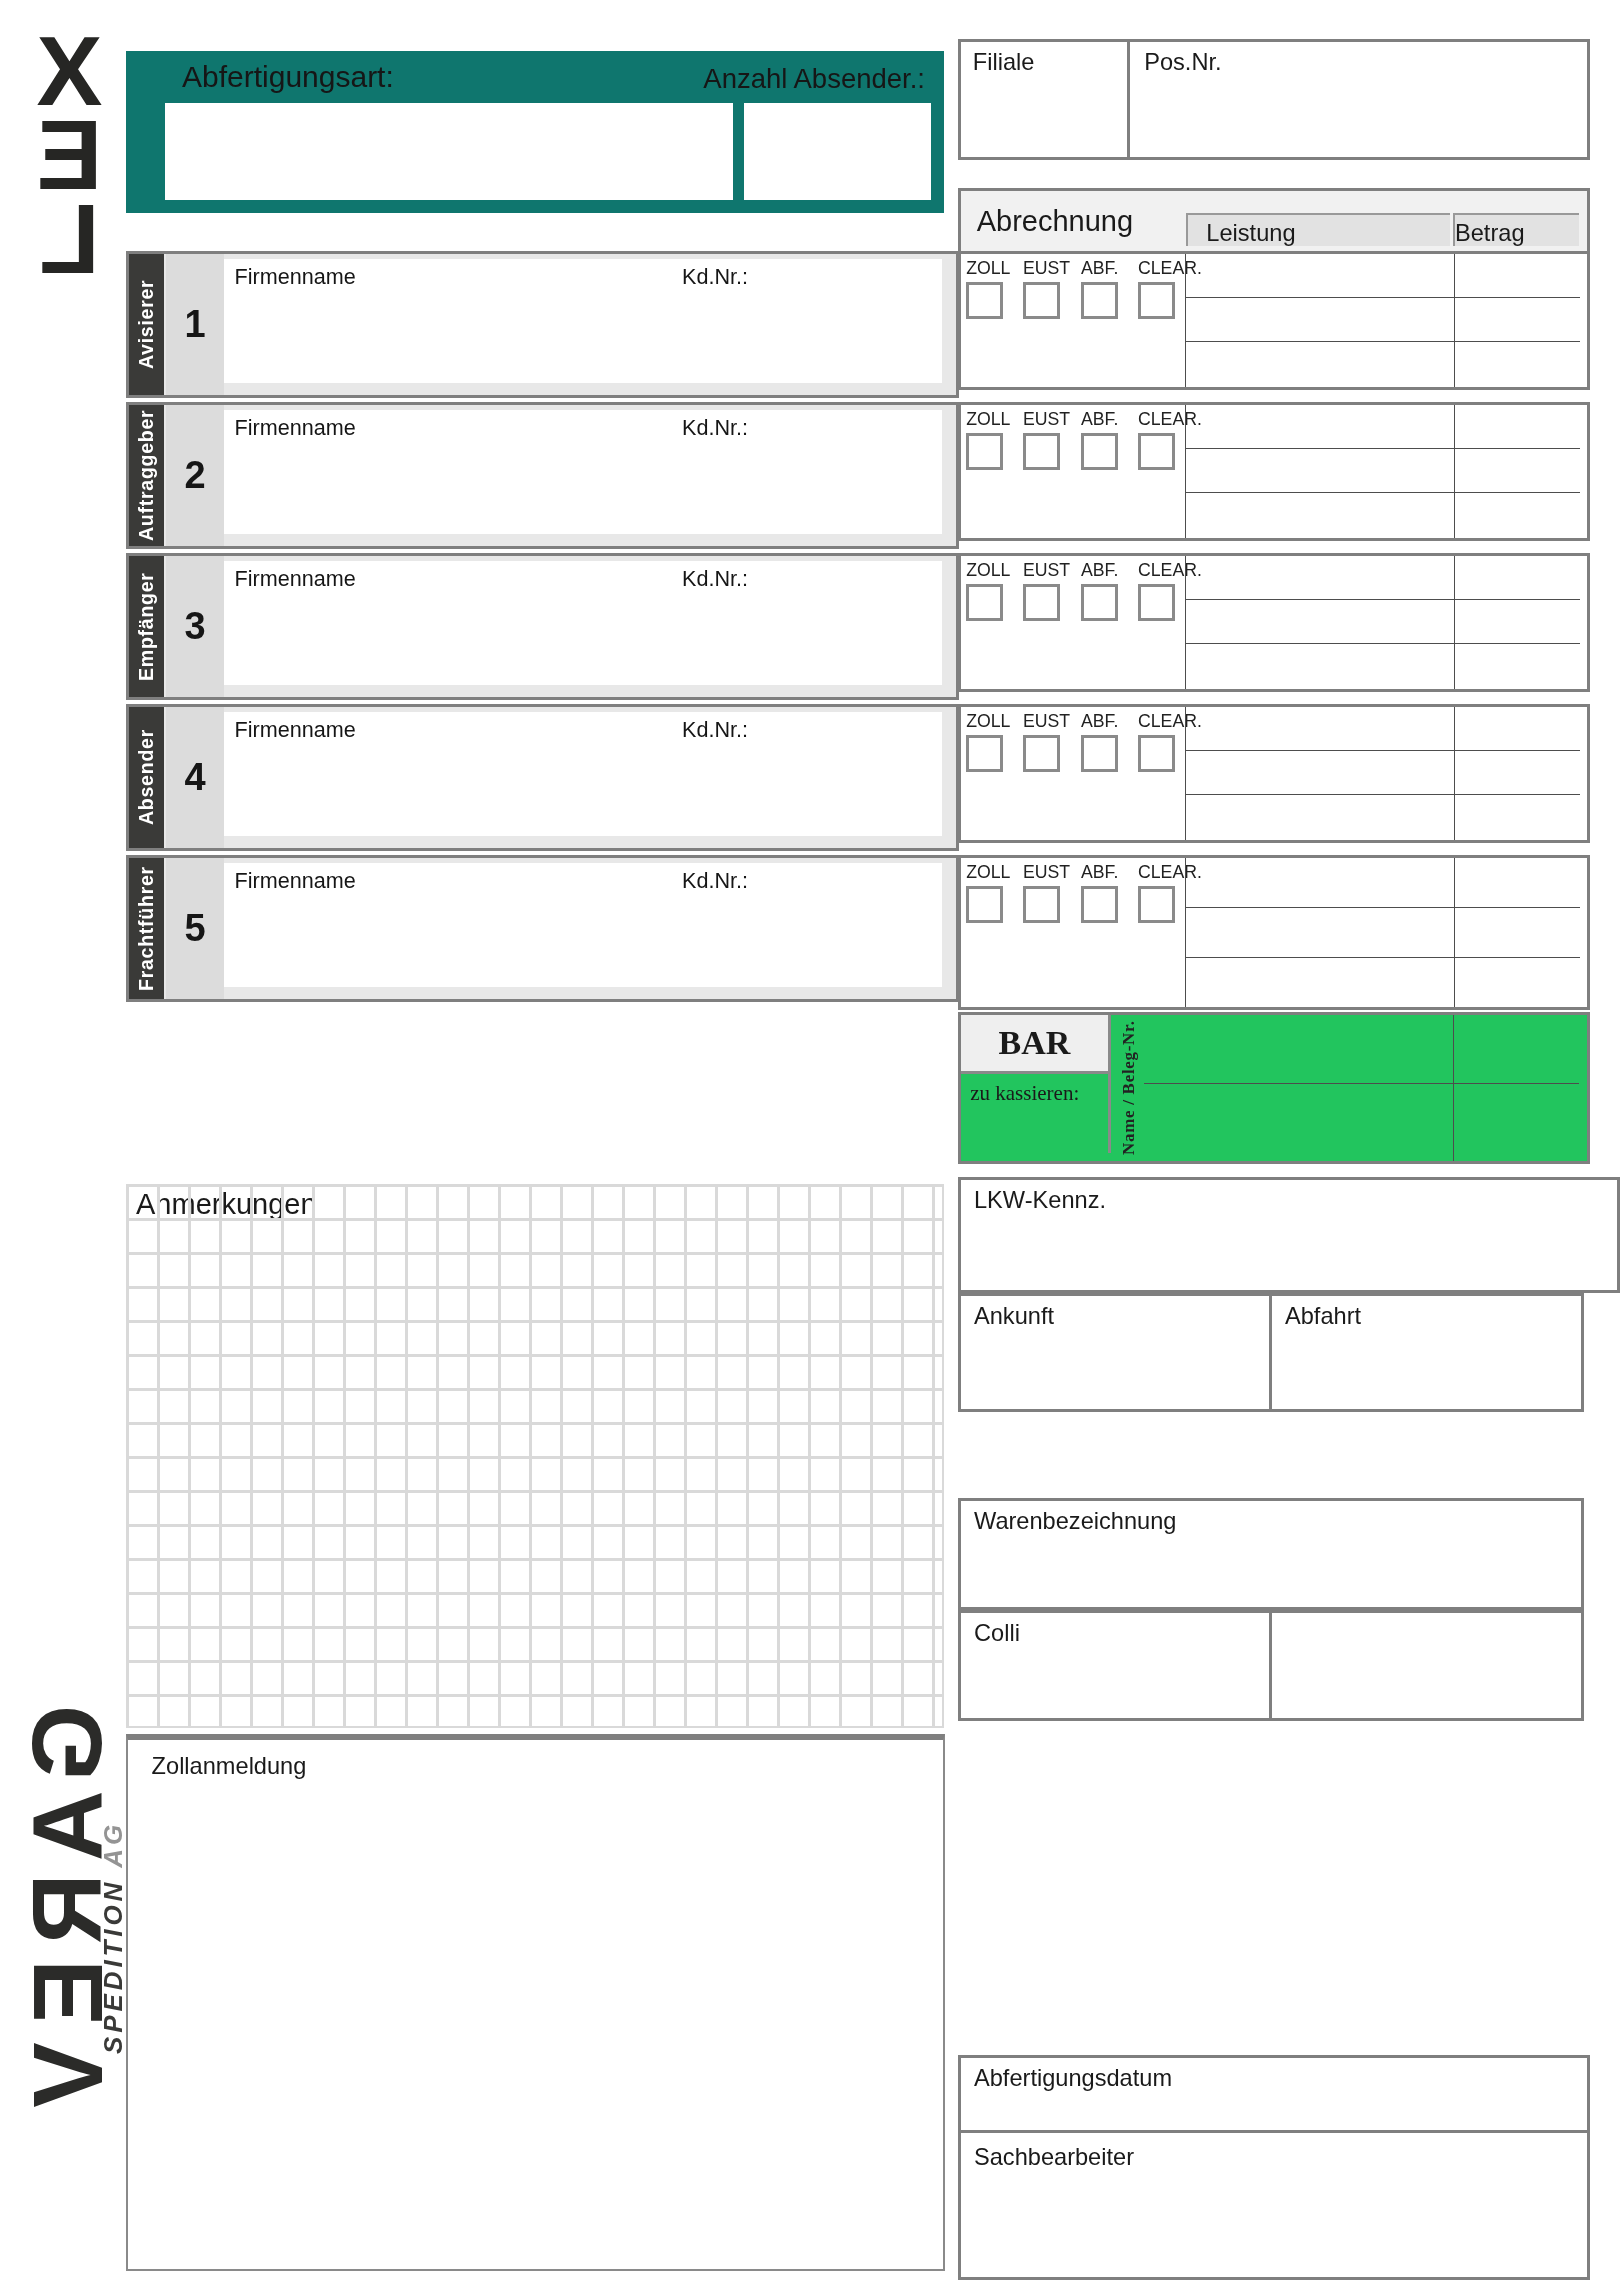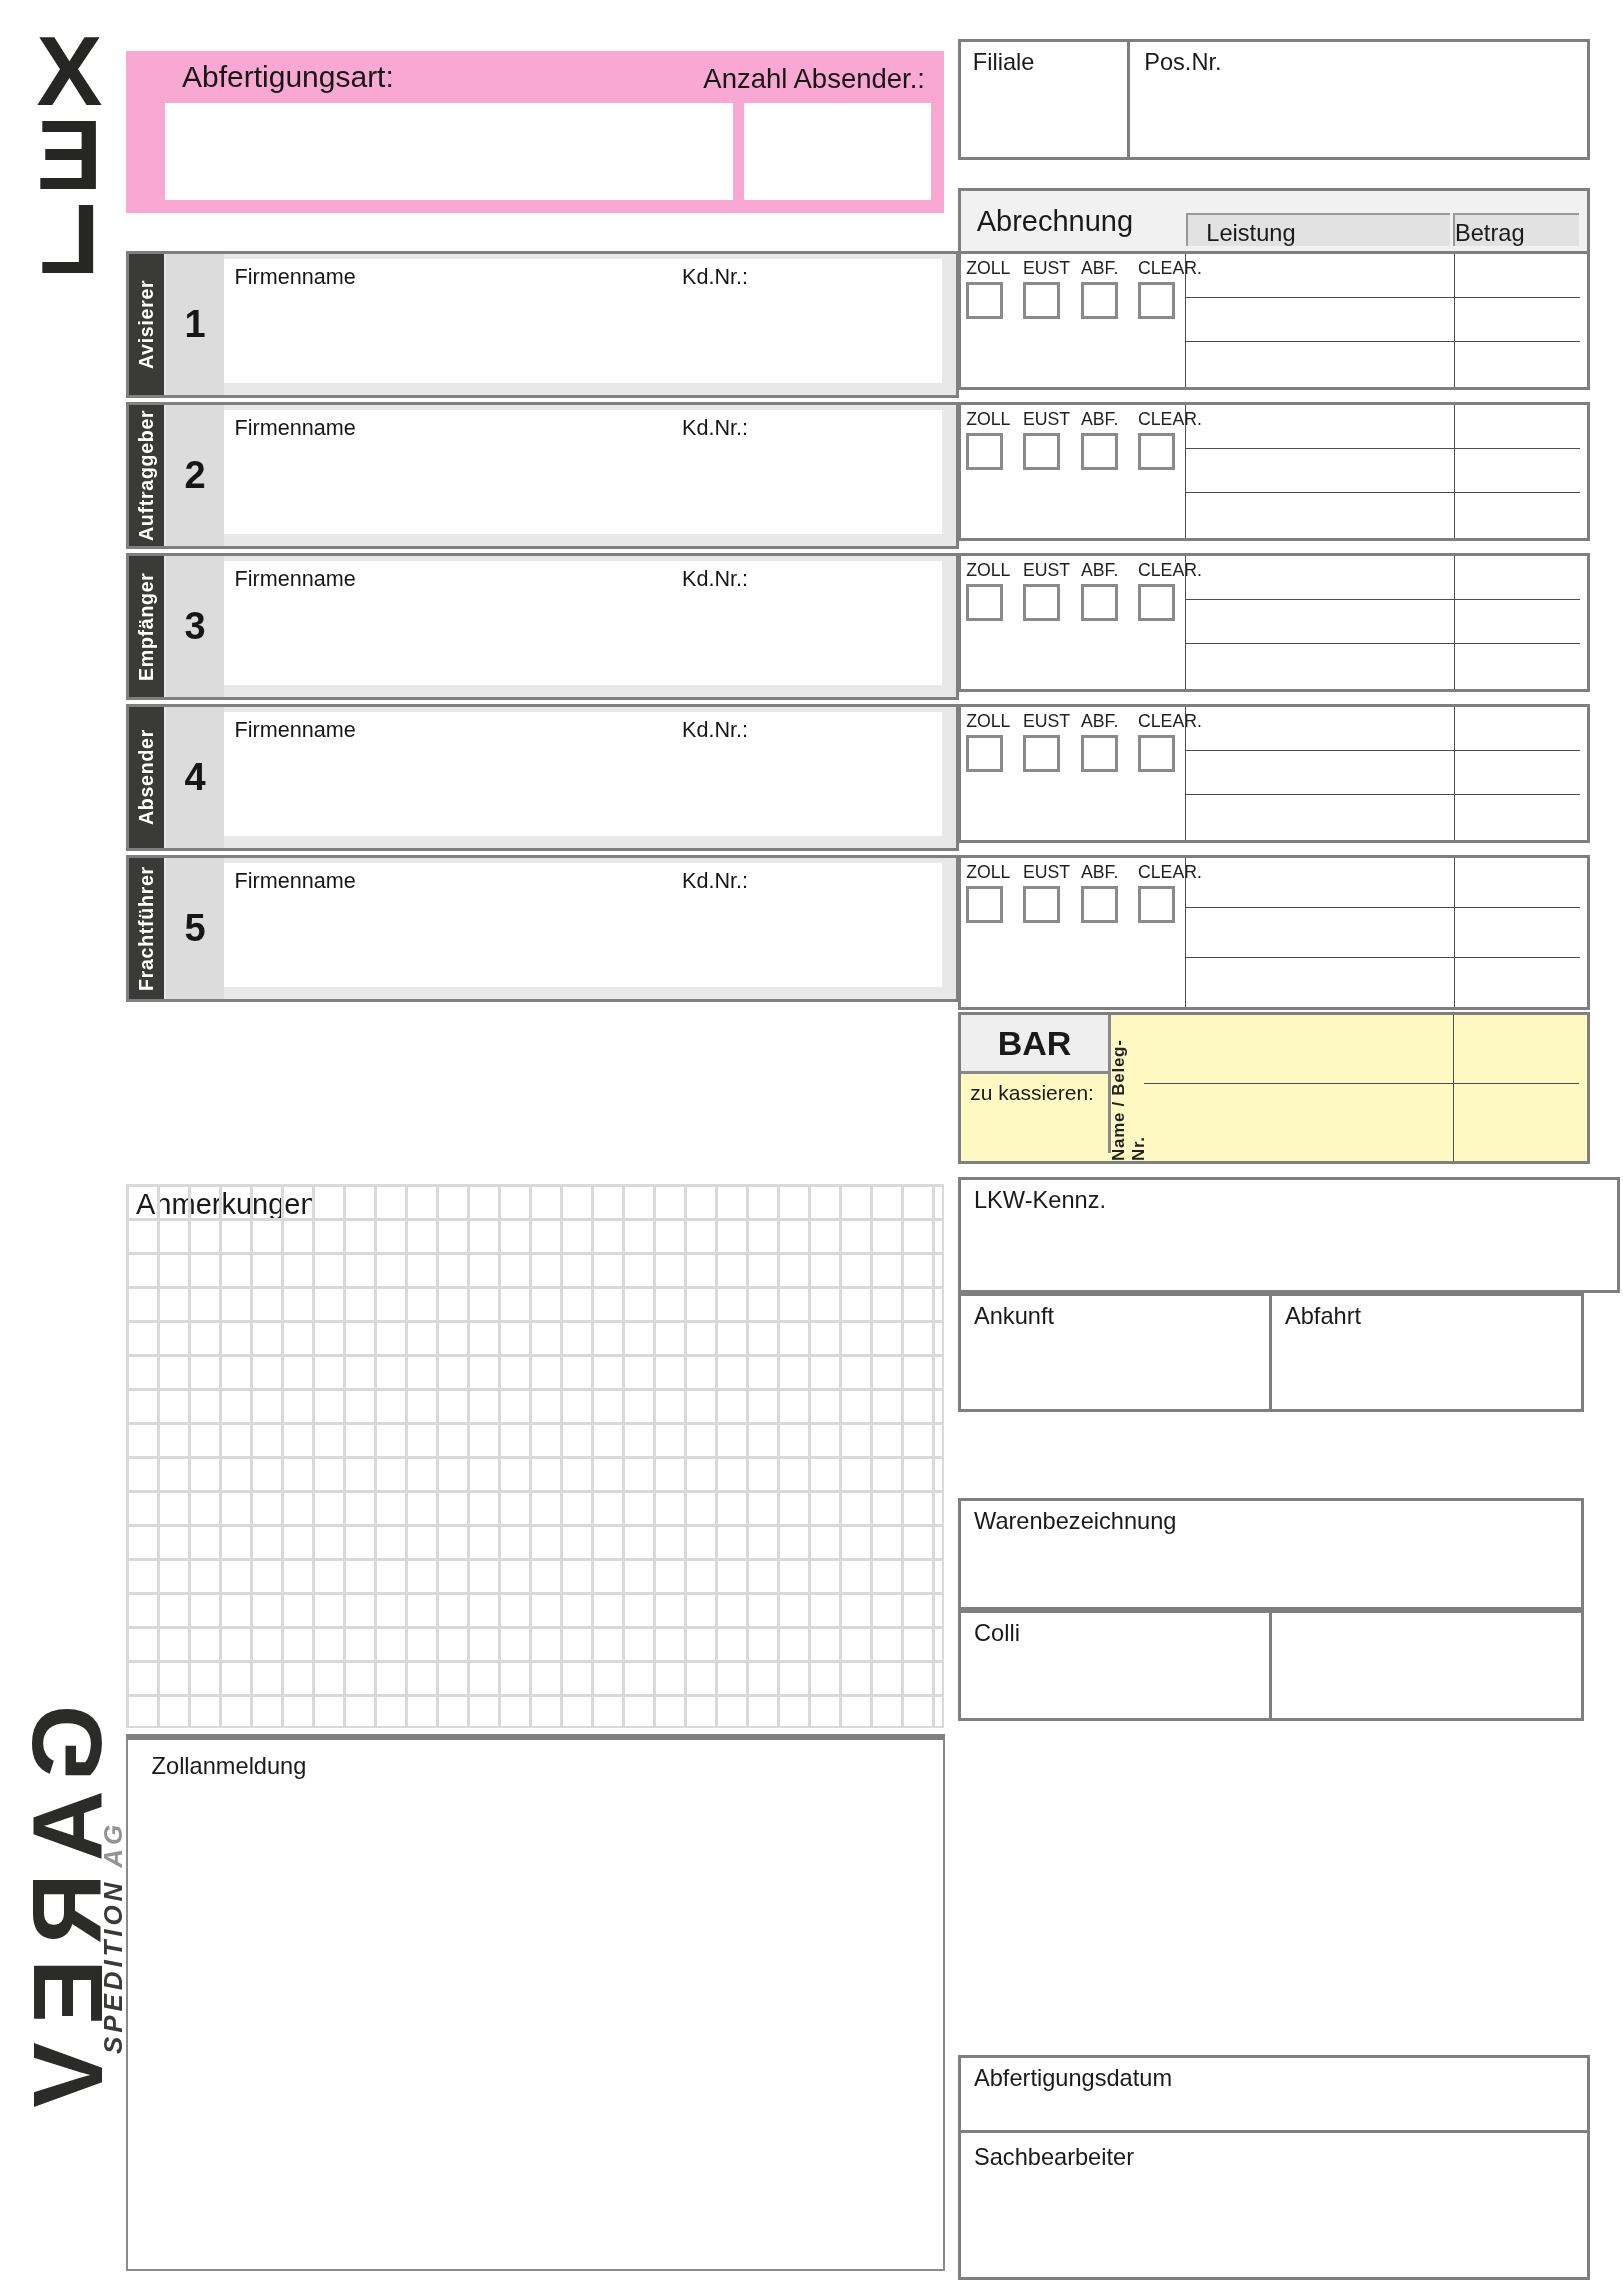--- a/index.html
+++ b/index.html
@@ -17,21 +17,21 @@
     align-items:center; justify-content:center; }
   .verag-letter { font-size:98px; font-weight:bold; color:#2b2b29;
     transform:scaleX(-1) rotate(90deg); display:inline-block; line-height:1; }
   .spedition { left:96px; top:1676px; height:378px; width:35px;
     writing-mode:vertical-rl; transform:rotate(180deg);
     font-size:26px; font-weight:bold; font-style:italic; letter-spacing:3.9px;
     color:#3a3a38; display:flex; align-items:center; }
   .spedition .ag { color:#949494; }
 
   
-  .top-band { left:126px; top:51px; width:818px; height:162px; background:#f9a8d4; }
+  .top-band { left:126px; top:51px; width:818px; height:162px; background:#0f766e; }
   .band-label { font-size:30px; color:#161616; }
   .band-label-2 { font-size:27.5px; color:#161616; }
   .white-input { background:#fff; }
 
   
   .filiale-box { left:958px; top:39px; width:626px; height:115px;
     border:3.9px solid #7f7f7f; background:#fff; display:flex; }
   .filiale-cell { width:154px; border-right:3.3px solid #7f7f7f; padding:6.5px 0 0 11.8px; }
   .posnr-cell { flex:1; padding:6.5px 0 0 14.4px;border-radius:20px; }
   .cell-label { font-size:23.6px; }
@@ -66,21 +66,21 @@
   .cbox { position:absolute; top:28px; width:37px; height:37px;
     border:3.3px solid #8a8a8a; background:#fff; box-sizing:border-box; }
   .rows-zone { position:absolute; left:224px; top:0; width:395px; height:100%;
     border-left:1.3px solid #4d4d4d; box-sizing:border-box; }
   .lrow { position:absolute; left:0; width:100%; border-bottom:1.3px solid #4d4d4d; box-sizing:border-box; }
   .lrow.last { border-bottom:none; }
   .vdiv { position:absolute; top:0; width:1.3px; height:100%; background:#4d4d4d; }
 
   
   .bar-block { left:958px; top:1012px; width:626px; height:146px;
-    border:3.9px solid #7f7f7f; background:#fef9c3; }
+    border:3.9px solid #7f7f7f; background:#22c55e;font-family:Liberation Serif, serif; }
   .bar-cell { left:0; top:0; width:147px; height:56px; background:#efefef;
     border-right:3.3px solid #8a8a8a; border-bottom:3.3px solid #8a8a8a;
     display:flex; align-items:center; justify-content:center;
     font-size:34px; font-weight:bold; box-sizing:content-box; }
   .kass-cell { left:0; top:59px; width:147px; height:79px;
     border-right:3.3px solid #8a8a8a; }
   .kass-label { left:9.2px; top:6.5px; font-size:21px; }
   .name-strip { left:151px; top:0; width:33px; height:100%; }
   .name-label { font-size:17px; font-weight:bold; color:#222; letter-spacing:0.7px; }
   .bar-rows { left:183px; top:0; width:435px; height:100%; }

